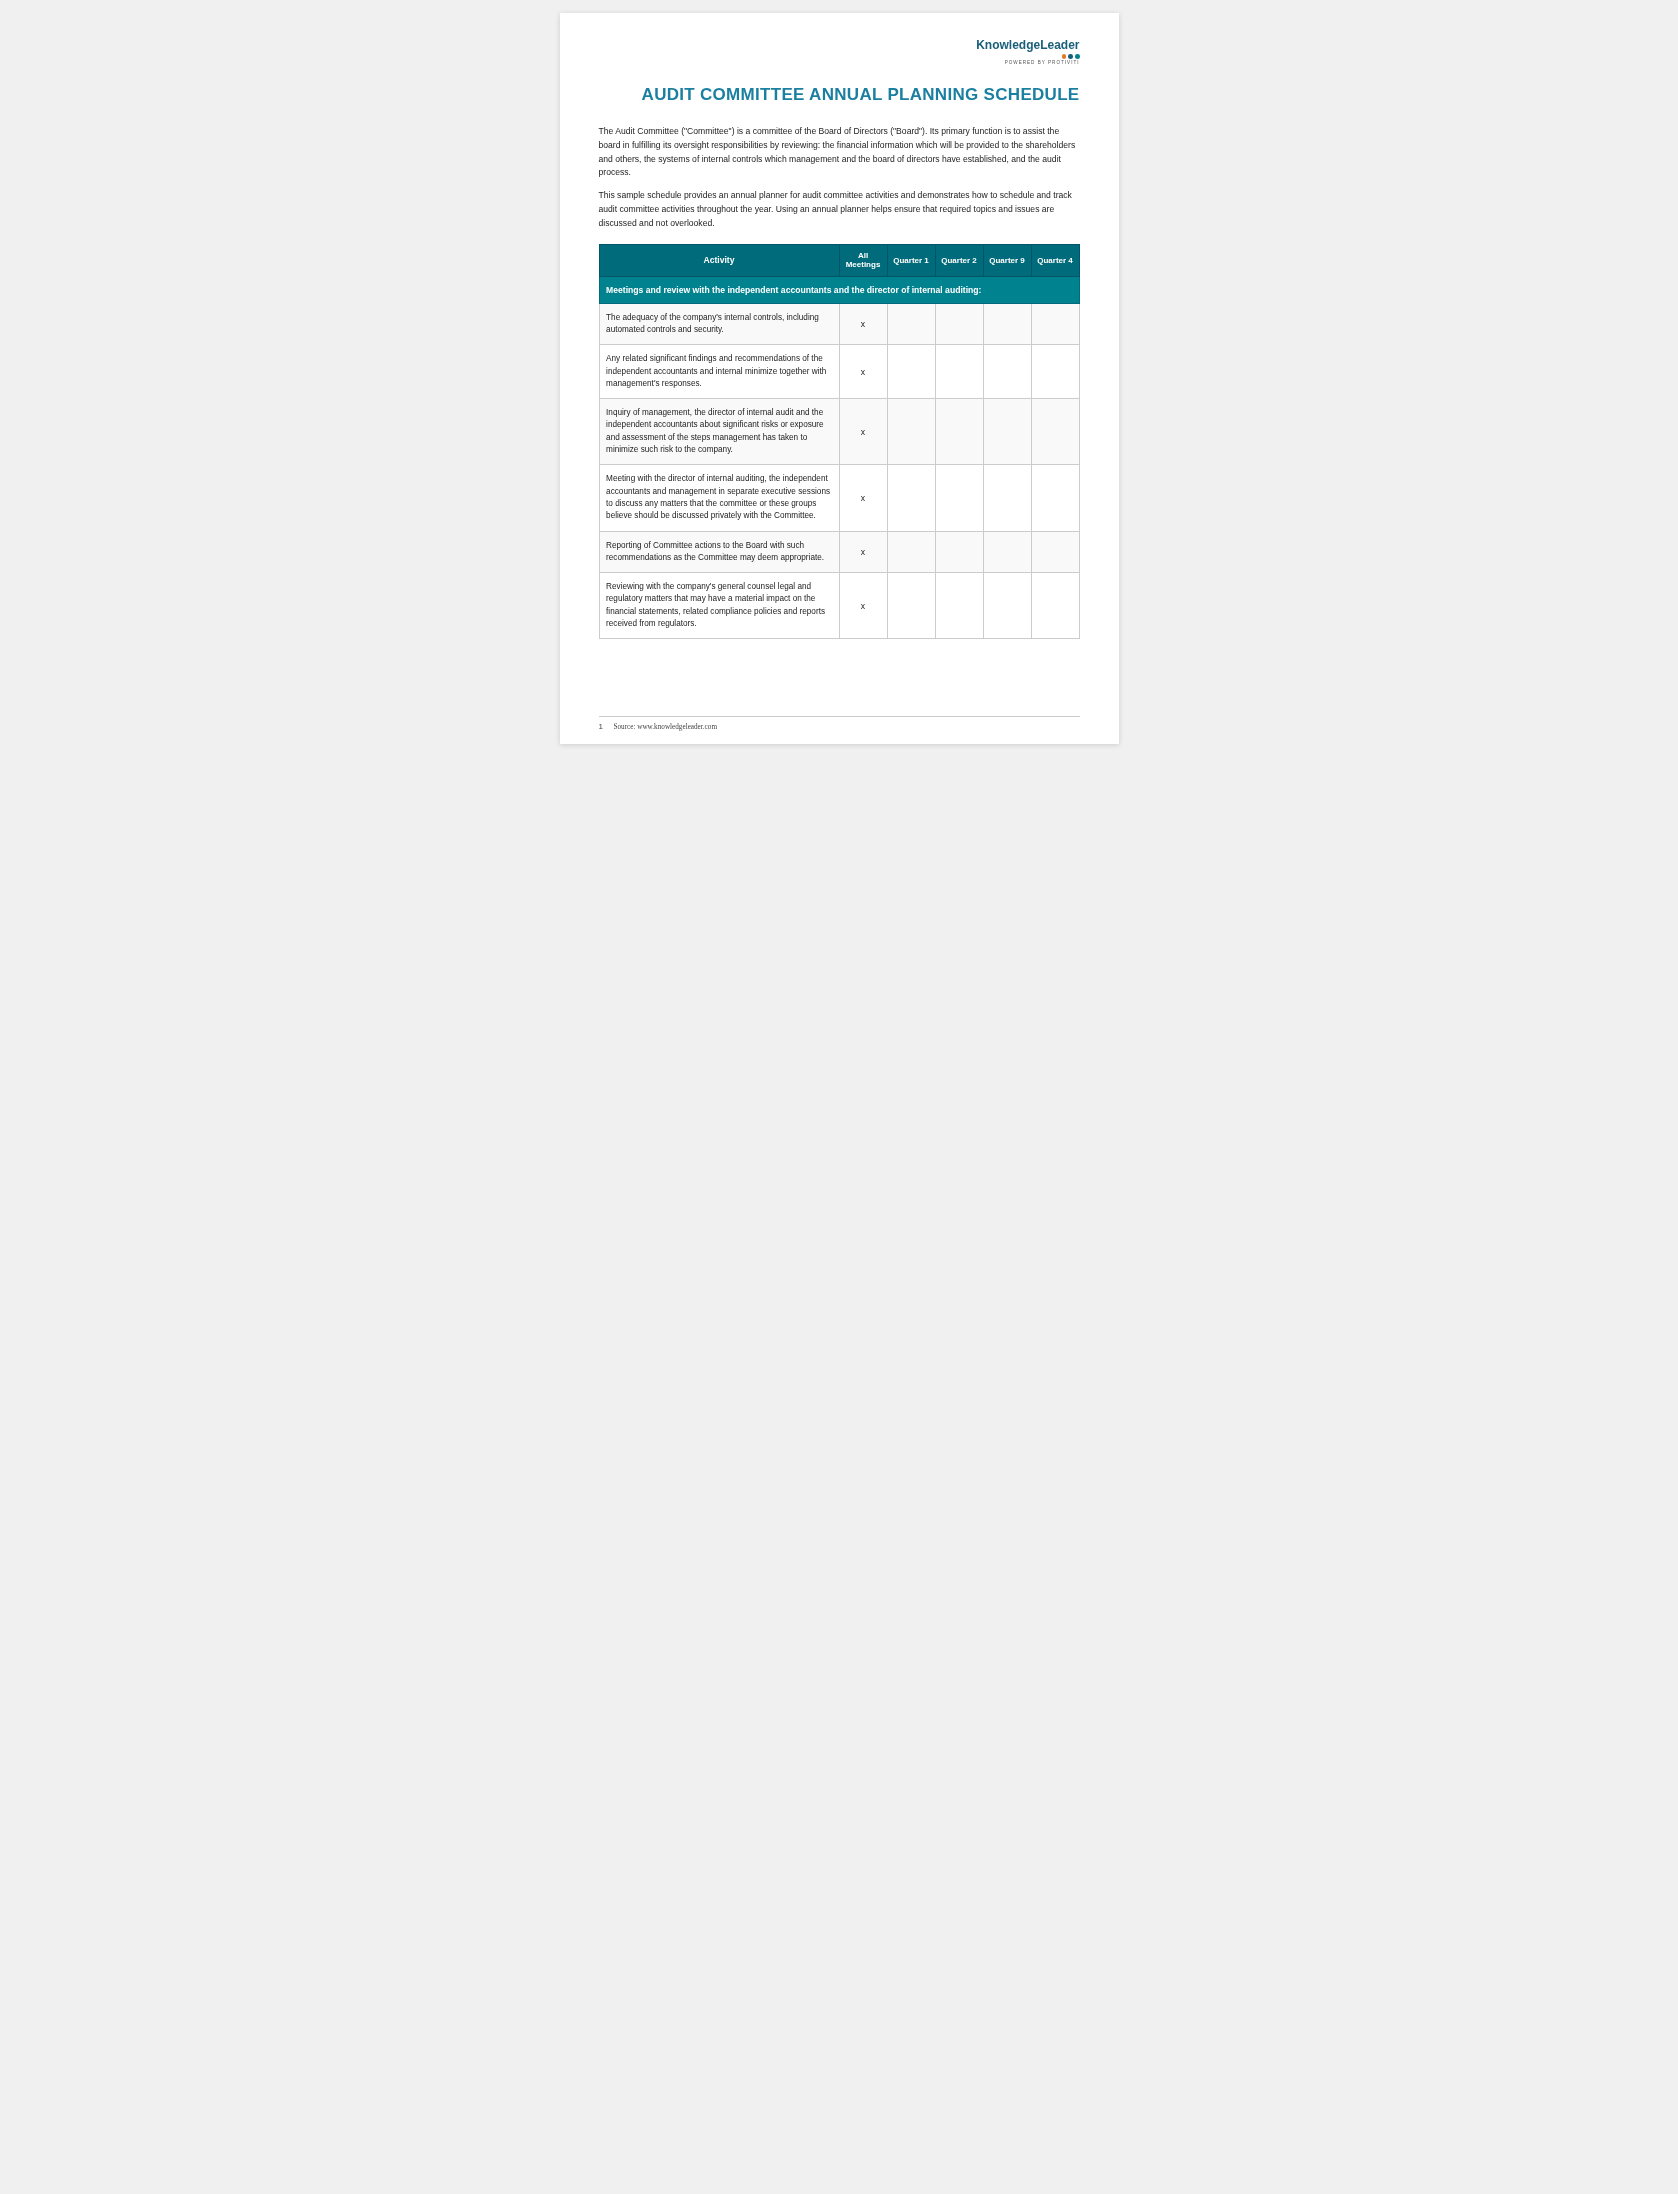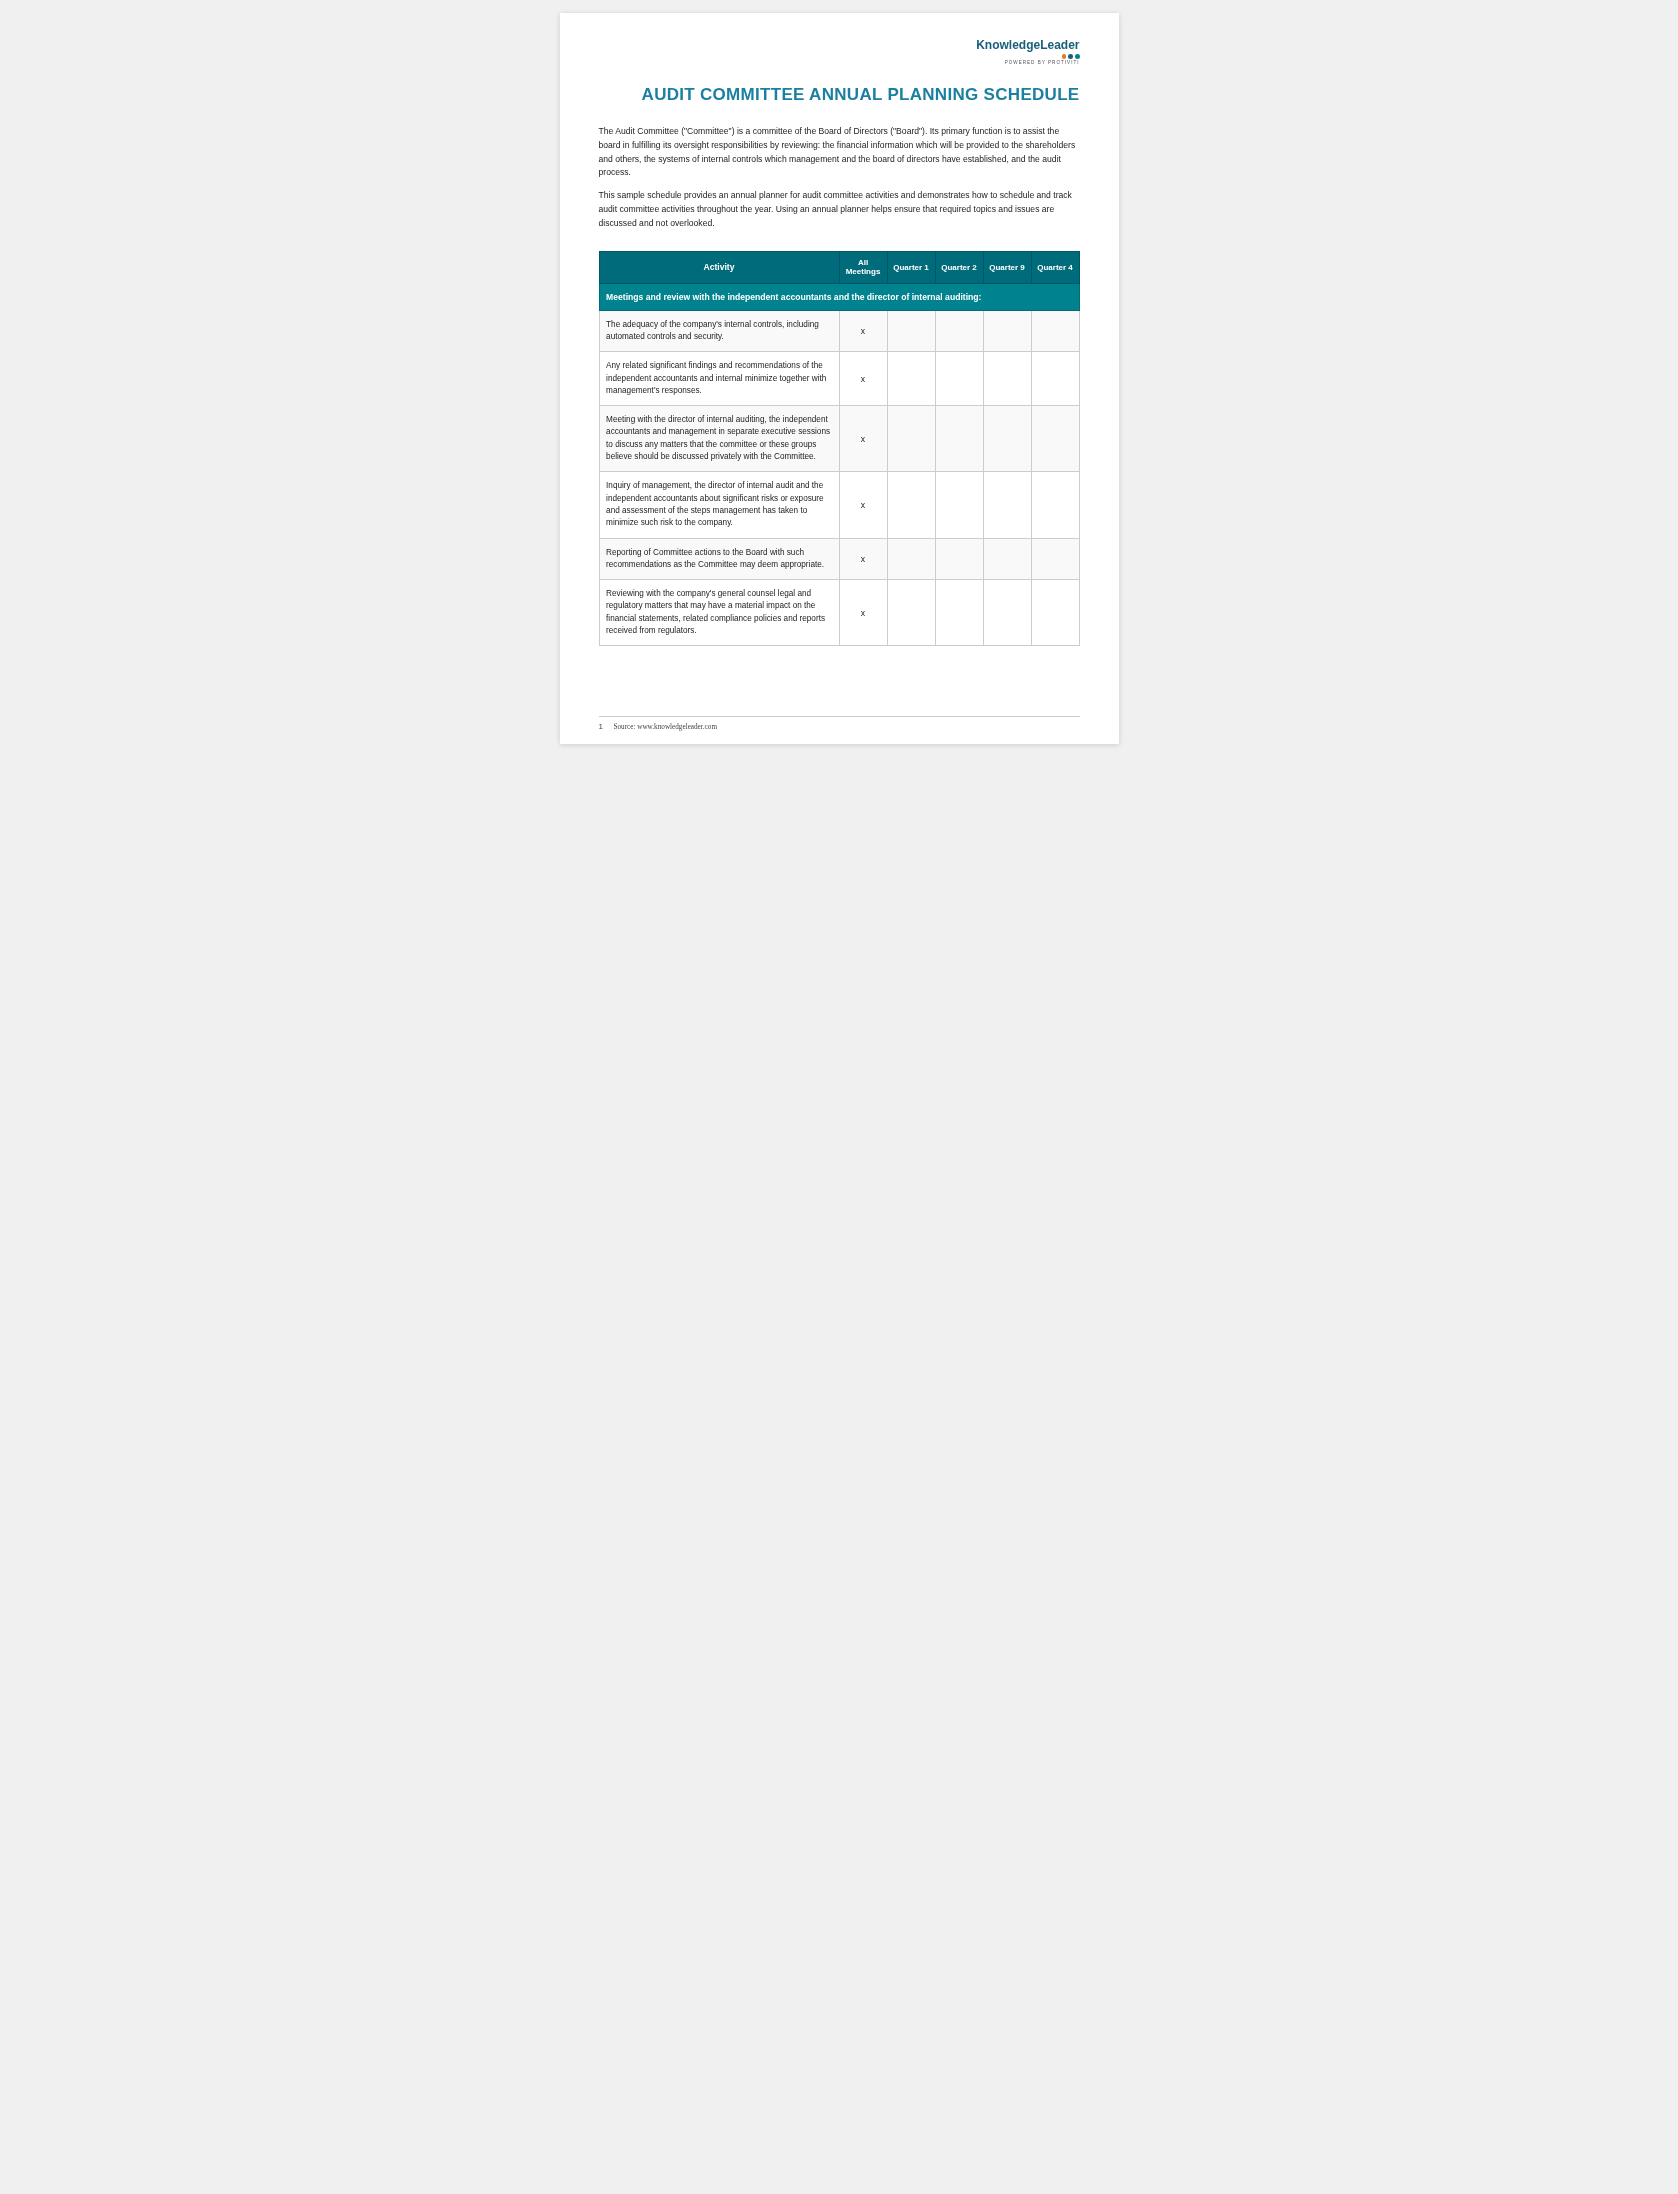--- a/index.html
+++ b/index.html
@@ -76,21 +76,21 @@
       font-size: 8.6px;
       color: #222;
       line-height: 1.6;
       margin-bottom: 9.2px;
     }
 
     
     .schedule-table {
       width: 100%;
       border-collapse: collapse;
-      margin-top: 20px;
+      margin-top: 13px;
       font-size: 8.2px;
     }
 
     .schedule-table th {
       background: #006b7a;
       color: #ffffff;
       text-align: center;
       padding: 6.6px 5.3px;
       font-size: 8.6px;
       border: 0.7px solid #005566;
@@ -214,29 +214,29 @@
         </tr>
         <tr class="data-row">
           <td class="activity-cell">Any related significant findings and recommendations of the independent accountants and internal minimize together with management's responses.</td>
           <td class="mark-cell">x</td>
           <td class="mark-cell"></td>
           <td class="mark-cell"></td>
           <td class="mark-cell"></td>
           <td class="mark-cell"></td>
         </tr>
         <tr class="data-row">
+          <td class="activity-cell">Inquiry of management, the director of internal audit and the independent accountants about significant risks or exposure and assessment of the steps management has taken to minimize such risk to the company.</td>
+          <td class="mark-cell">x</td>
+          <td class="mark-cell"></td>
+          <td class="mark-cell"></td>
+          <td class="mark-cell"></td>
+          <td class="mark-cell"></td>
+        </tr>
+        <tr class="data-row">
           <td class="activity-cell">Meeting with the director of internal auditing, the independent accountants and management in separate executive sessions to discuss any matters that the committee or these groups believe should be discussed privately with the Committee.</td>
-          <td class="mark-cell">x</td>
-          <td class="mark-cell"></td>
-          <td class="mark-cell"></td>
-          <td class="mark-cell"></td>
-          <td class="mark-cell"></td>
-        </tr>
-        <tr class="data-row">
-          <td class="activity-cell">Inquiry of management, the director of internal audit and the independent accountants about significant risks or exposure and assessment of the steps management has taken to minimize such risk to the company.</td>
           <td class="mark-cell">x</td>
           <td class="mark-cell"></td>
           <td class="mark-cell"></td>
           <td class="mark-cell"></td>
           <td class="mark-cell"></td>
         </tr>
         <tr class="data-row">
           <td class="activity-cell">Reporting of Committee actions to the Board with such recommendations as the Committee may deem appropriate.</td>
           <td class="mark-cell">x</td>
           <td class="mark-cell"></td>

